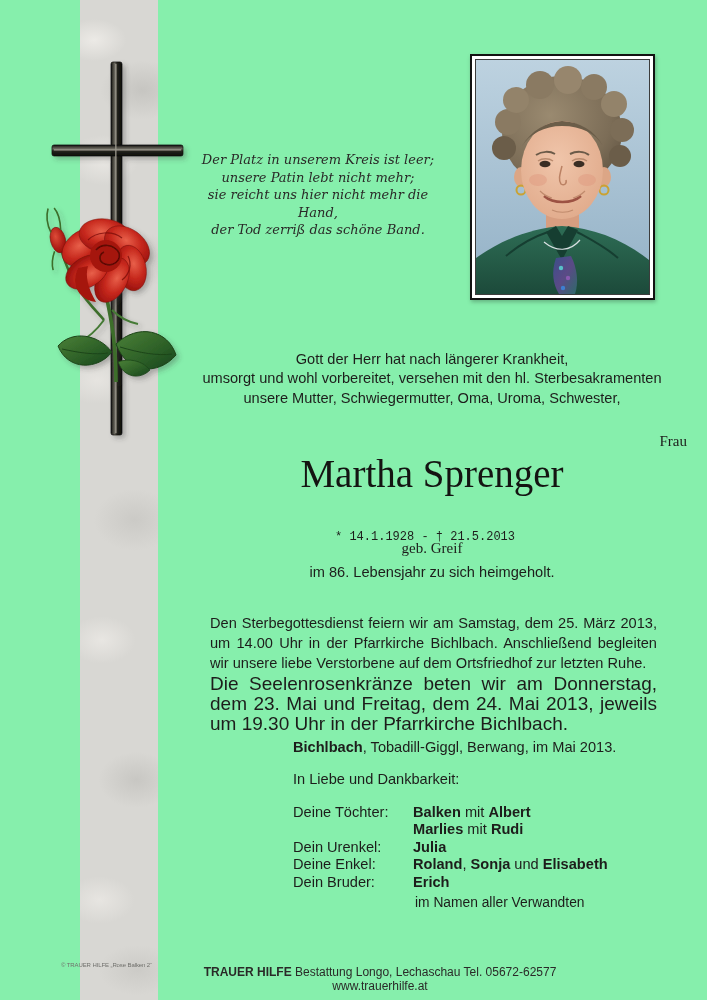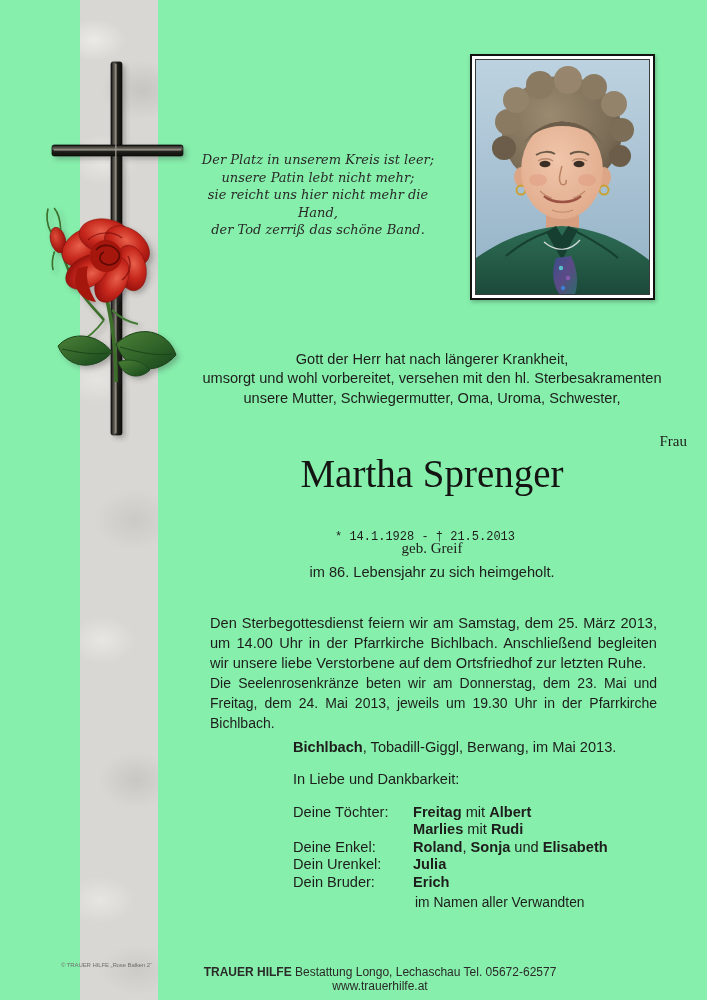--- a/index.html
+++ b/index.html
@@ -41,21 +41,21 @@
   .deceased-name{position:absolute;left:127px;top:451px;width:610px;text-align:center;
     font-family:"Liberation Serif",serif;font-size:39px;line-height:46px;color:#141412;}
   .maiden{position:absolute;left:177px;top:508px;width:510px;text-align:center;
     font-family:"Liberation Serif",serif;font-size:15px;margin-top:32px;}
   .dates{position:absolute;left:170px;top:530px;width:510px;text-align:center;
     font-family:Liberation Mono, monospace;font-size:12px;}
   .age-line{position:absolute;left:177px;top:564px;width:510px;text-align:center;font-size:14.6px;}
   .para1{position:absolute;left:210px;top:614px;width:447px;text-align:justify;
     font-size:14.6px;line-height:19.8px;}
   .para2{position:absolute;left:210px;top:674px;width:447px;text-align:justify;
-    font-size:14px;line-height:19.8px;}
+    font-size:19px;line-height:19.8px;}
   .city-line{position:absolute;left:293px;top:739px;width:380px;font-size:14.6px;}
   .gratitude{position:absolute;left:293px;top:771px;width:380px;font-size:14.6px;}
   .family{position:absolute;left:293px;top:804px;width:380px;font-size:14.6px;line-height:17.4px;}
   .fam-row{display:grid;grid-template-columns:120px auto;}
   .relatives-note{position:absolute;left:415px;top:895px;font-size:13.8px;}
   .publisher{position:absolute;left:160px;top:965px;width:440px;text-align:center;
     font-size:12px;color:#2a2a28;}
   .bold{font-weight:700;}
 </style>
 </head>
@@ -244,35 +244,35 @@
 
   <div class="para1">Den Sterbegottesdienst feiern wir am Samstag, dem 25. März 2013, um 14.00 Uhr in der Pfarrkirche Bichlbach. Anschließend begleiten wir unsere liebe Verstorbene auf dem Ortsfriedhof zur letzten Ruhe.</div>
   <div class="para2">Die Seelenrosenkränze beten wir am Donnerstag, dem 23. Mai und Freitag, dem 24. Mai 2013, jeweils um 19.30 Uhr in der Pfarrkirche Bichlbach.</div>
 
   <div class="city-line"><span class="bold">Bichlbach</span><span>, Tobadill-Giggl, Berwang, im Mai 2013.</span></div>
   <div class="gratitude">In Liebe und Dankbarkeit:</div>
 
   <div class="family">
       <div class="fam-row">
         <div>Deine Töchter:</div>
-        <div><span class="bold">Freitag</span><span> mit </span><span class="bold">Albert</span></div>
+        <div><span class="bold">Balken</span><span> mit </span><span class="bold">Albert</span></div>
       </div>
       <div class="fam-row">
         <div></div>
         <div><span class="bold">Marlies</span><span> mit </span><span class="bold">Rudi</span></div>
       </div>
       <div class="fam-row">
+        <div>Dein Urenkel:</div>
+        <div><span class="bold">Julia</span></div>
+      </div>
+      <div class="fam-row">
         <div>Deine Enkel:</div>
         <div><span class="bold">Roland</span><span>, </span><span class="bold">Sonja</span><span> und </span><span class="bold">Elisabeth</span></div>
       </div>
       <div class="fam-row">
-        <div>Dein Urenkel:</div>
-        <div><span class="bold">Julia</span></div>
-      </div>
-      <div class="fam-row">
         <div>Dein Bruder:</div>
         <div><span class="bold">Erich</span></div>
       </div>
     </div>
 
   <div class="relatives-note">im Namen aller Verwandten</div>
 
   <div class="band-copyright">© TRAUER HILFE „Rose Balken 2“</div>
   <div class="publisher"><span class="bold">TRAUER HILFE</span><span> Bestattung Longo, Lechaschau Tel. 05672-62577 www.trauerhilfe.at</span></div>
 

